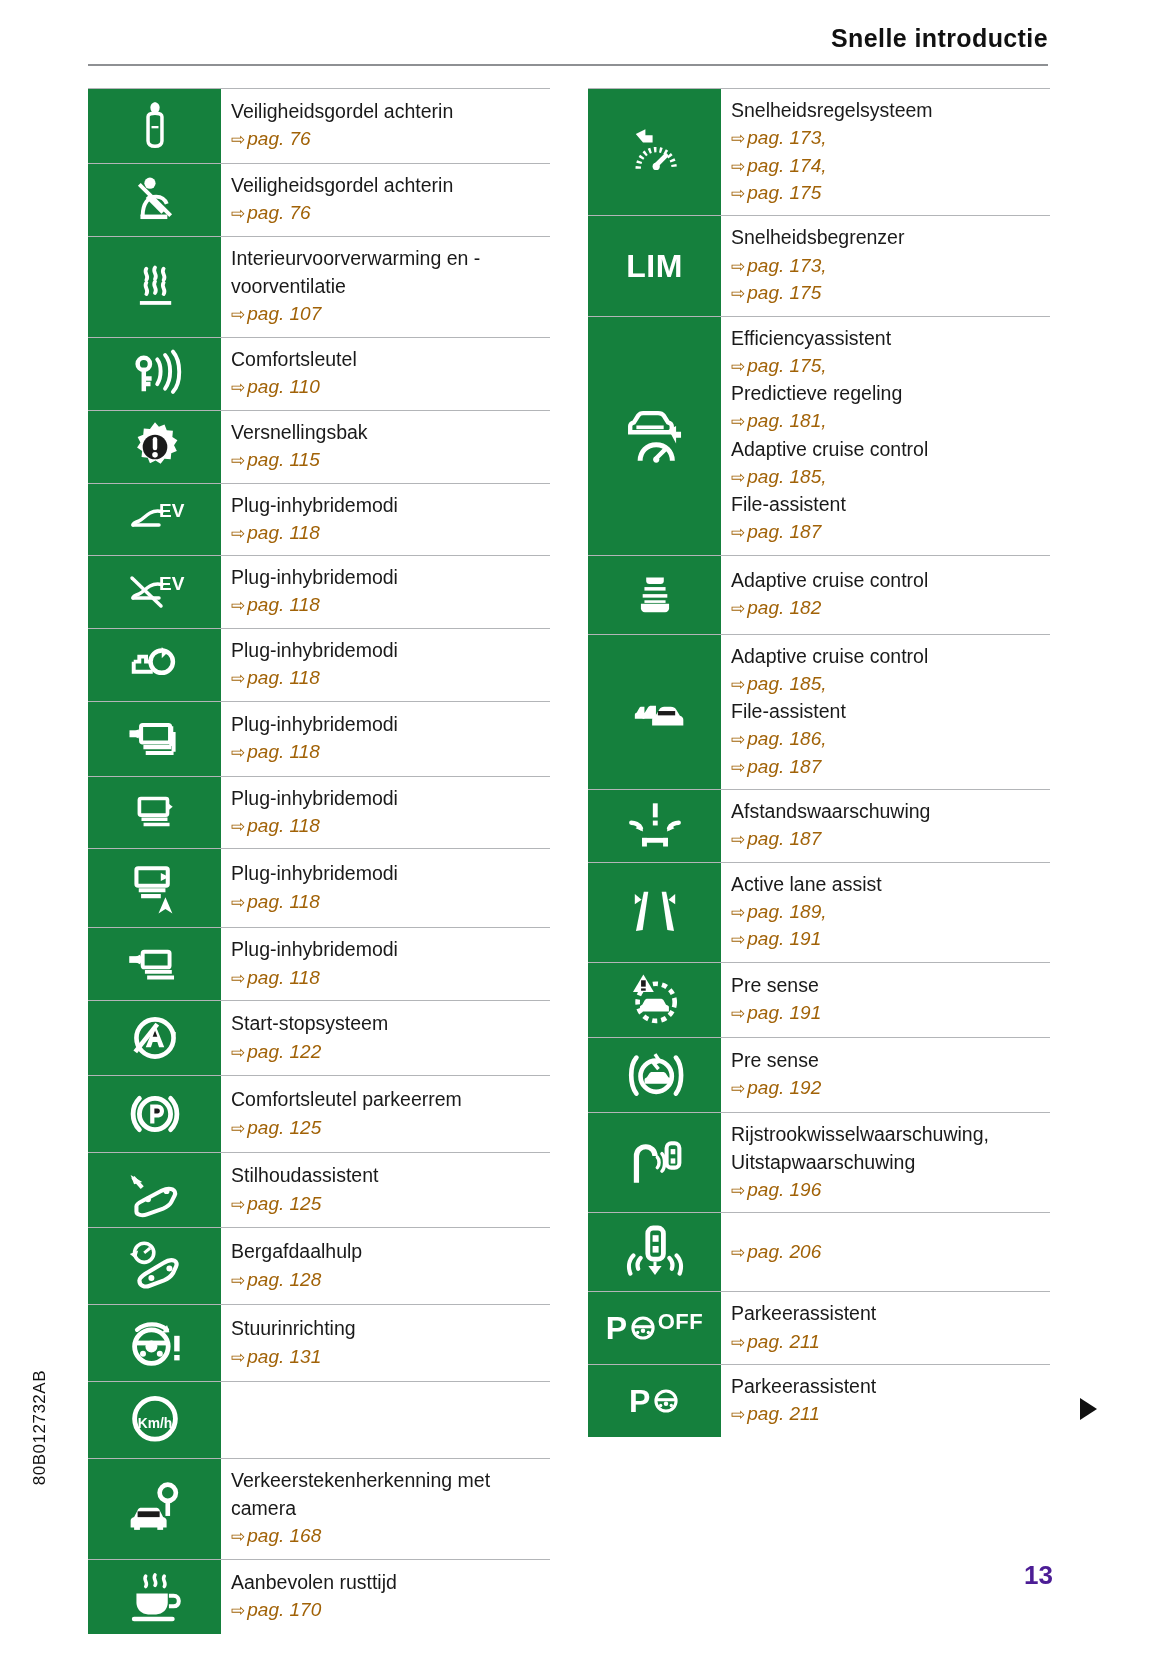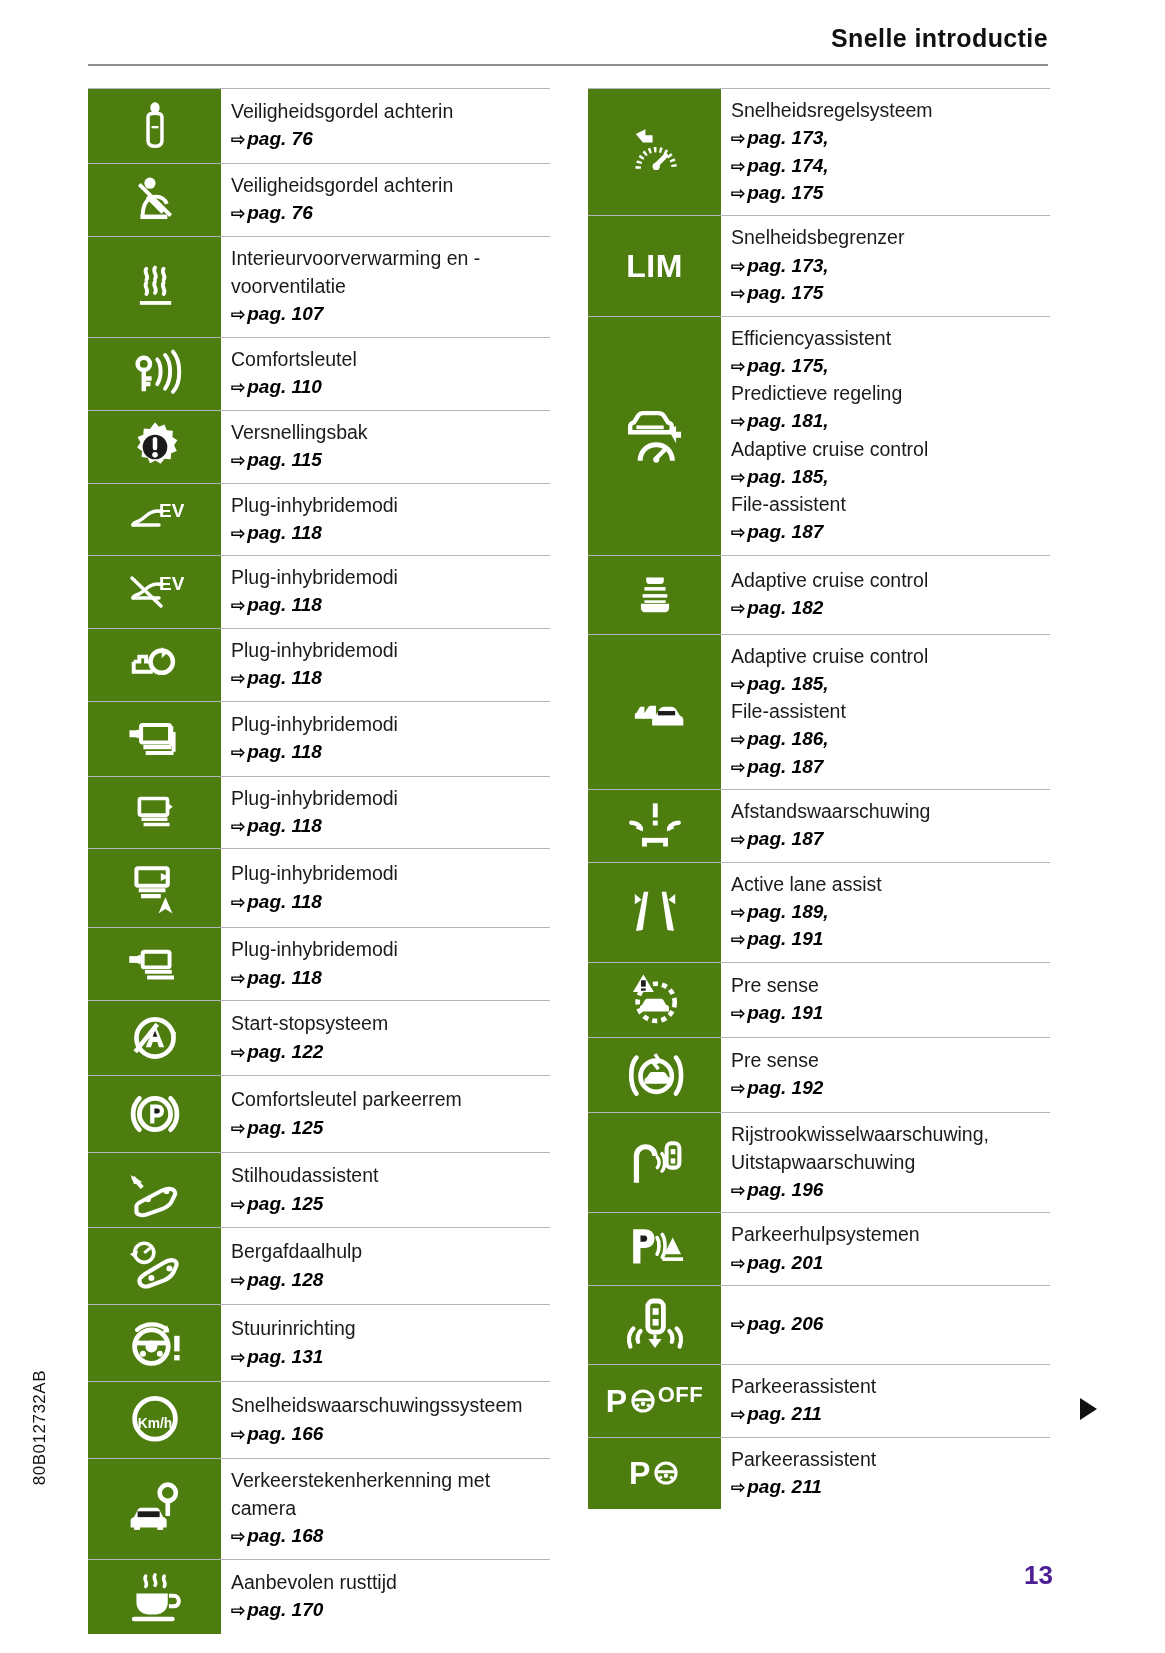--- a/index.html
+++ b/index.html
@@ -54,21 +54,21 @@
   
   .row {
     display: flex;
     align-items: stretch;
     border-top: 1.4px solid #b3b5b8;
   }
   .row:first-child { border-top: 1.4px solid #b3b5b8; }
 
   .icon-cell {
     flex: 0 0 133px;
-    background: #4d7c0f;
+    background: #15803d;
     display: flex;
     align-items: center;
     justify-content: center;
     padding: 8px 0;
   }
   .icon-cell svg { display: block; }
   .icon-text {
     color: #fff;
     font-weight: bold;
     font-size: 32px;
@@ -85,23 +85,22 @@
   }
   .label {
     font-size: 19.5px;
     line-height: 1.44;
     color: #1a1a1a;
   }
   .ref {
     font-size: 19px;
     line-height: 1.44;
     font-style: italic;
-    color: #000000;
+    color: #a16207;
     white-space: nowrap;
-    font-weight: bold;
   }
   .ref .arrow {
     font-style: normal;
     font-size: 17px;
     margin-right: 2px;
   }
 
   
   .side-code {
     position: absolute;
@@ -425,24 +424,20 @@
         </div>
         <div class="row">
           <div class="icon-cell">
             <span>
               <svg width="62" height="60" viewBox="0 0 100 100" fill="none" xmlns="http://www.w3.org/2000/svg">
                 <circle cx="50" cy="48" r="34" fill="none" stroke="#ffffff" stroke-width="8"></circle>
                 <text x="50" y="64" text-anchor="middle" font-family="Liberation Sans, sans-serif" font-size="23" font-weight="bold" fill="#ffffff">Km/h</text>
               </svg>
             </span>
           </div>
-          <div class="text-cell">
-            <div class="label">Snelheidswaarschuwingssysteem</div>
-            <div class="ref"><span class="arrow">⇨</span>pag. 166</div>
-          </div>
         </div>
         <div class="row">
           <div class="icon-cell">
             <span>
               <svg width="64" height="58" viewBox="0 0 100 100" fill="none" xmlns="http://www.w3.org/2000/svg">
                 <circle cx="72" cy="22" r="14" fill="none" stroke="#ffffff" stroke-width="8"></circle>
                 <path d="M72 36v26" stroke="#ffffff" stroke-width="8"></path>
                 <path d="M8 70c0-3 3-5 6-6l6-12c1-3 4-4 7-4h24c3 0 6 1 7 4l6 12c3 1 6 3 6 6v12H8z" fill="#ffffff"></path>
                 <rect x="20" y="54" width="38" height="10" fill="#1b1b1b"></rect>
                 <rect x="14" y="78" width="10" height="8" fill="#ffffff"></rect>
@@ -645,37 +640,20 @@
             </span>
           </div>
           <div class="text-cell">
             <div class="label">Rijstrookwisselwaarschuwing, Uitstapwaarschuwing</div>
             <div class="ref"><span class="arrow">⇨</span>pag. 196</div>
           </div>
         </div>
         <div class="row">
           <div class="icon-cell">
             <span>
-              <svg width="70" height="52" viewBox="0 0 100 100" fill="none" xmlns="http://www.w3.org/2000/svg">
-                <path d="M8 12h22c12 0 19 7 19 18s-7 18-19 18H22v30H8z" fill="#ffffff"></path>
-                <path d="M22 24h7c4 0 6 2 6 6s-2 6-6 6h-7z" fill="#1b1b1b"></path>
-                <path d="M54 28c5 8 5 24 0 32M64 22c7 11 7 33 0 44" stroke="#ffffff" stroke-width="7" fill="none" stroke-linecap="round"></path>
-                <path d="M84 28l16 32H68z" fill="#ffffff"></path>
-                <rect x="64" y="66" width="40" height="7" fill="#ffffff"></rect>
-              </svg>
-            </span>
-          </div>
-          <div class="text-cell">
-            <div class="label">Parkeerhulpsystemen</div>
-            <div class="ref"><span class="arrow">⇨</span>pag. 201</div>
-          </div>
-        </div>
-        <div class="row">
-          <div class="icon-cell">
-            <span>
               <svg width="60" height="62" viewBox="0 0 100 100" fill="none" xmlns="http://www.w3.org/2000/svg">
                 <rect x="38" y="10" width="26" height="52" rx="9" fill="none" stroke="#ffffff" stroke-width="8"></rect>
                 <rect x="46" y="22" width="10" height="11" fill="#ffffff"></rect>
                 <rect x="46" y="40" width="10" height="11" fill="#ffffff"></rect>
                 <path d="M50 66v16M44 76l6 8 6-8z" fill="#ffffff" stroke="#ffffff" stroke-width="5"></path>
                 <path d="M26 60c-5 5-6 12-4 18M14 56c-8 8-9 20-5 30" stroke="#ffffff" stroke-width="7" fill="none" stroke-linecap="round"></path>
                 <path d="M74 60c5 5 6 12 4 18M86 56c8 8 9 20 5 30" stroke="#ffffff" stroke-width="7" fill="none" stroke-linecap="round"></path>
               </svg>
             </span>
           </div>

